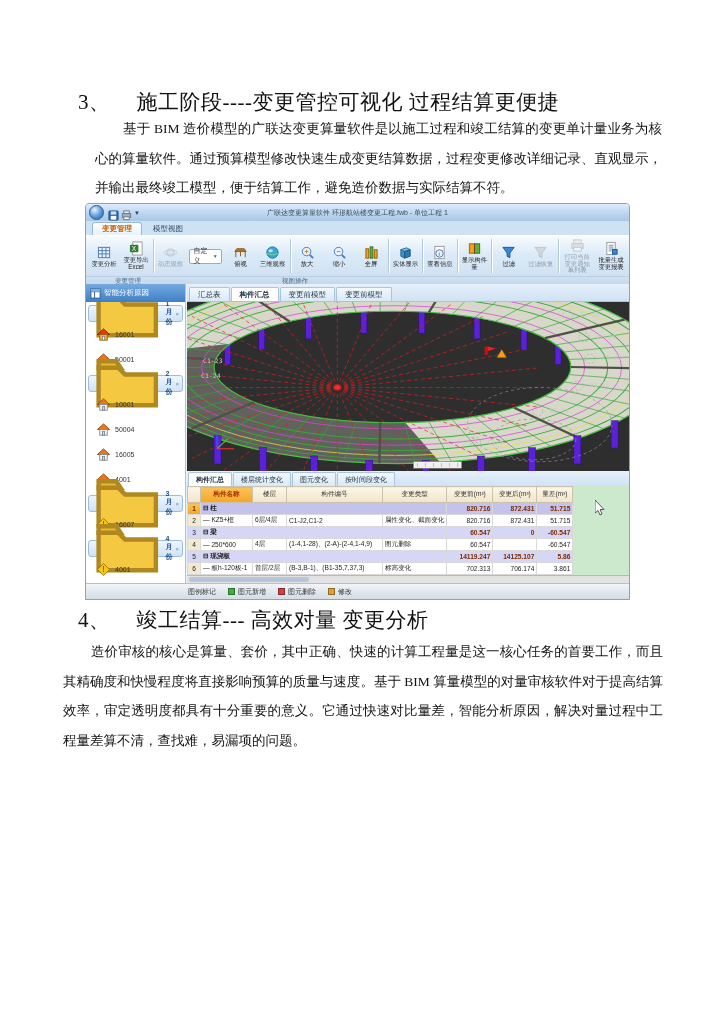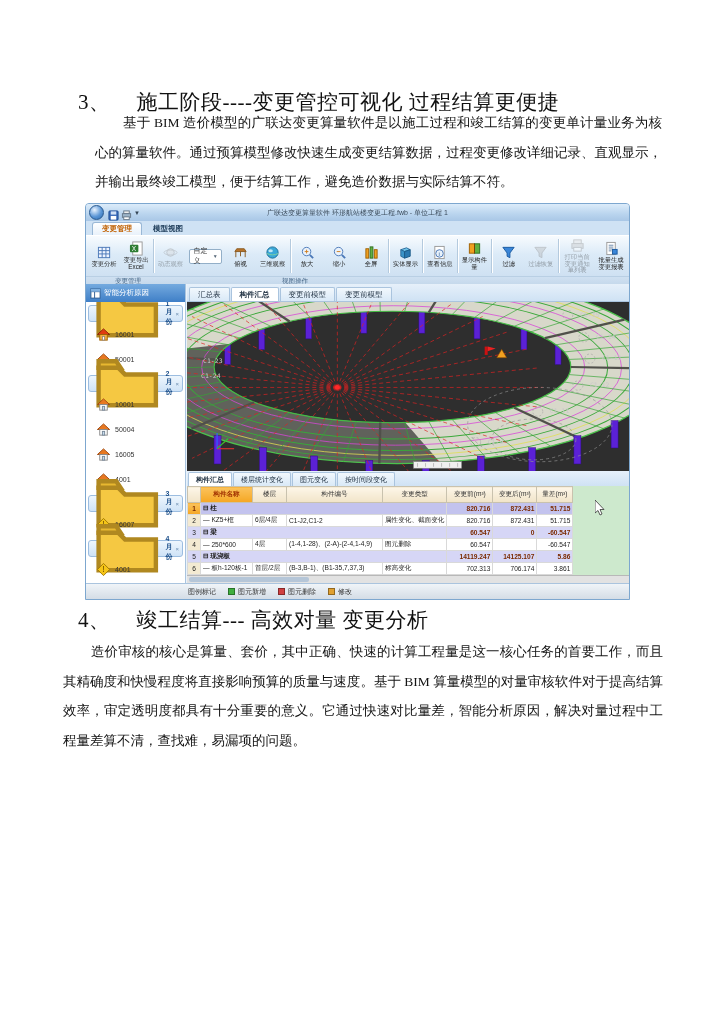--- a/index.html
+++ b/index.html
@@ -12,21 +12,21 @@
   .app{position:absolute;left:85px;top:203px;width:545px;height:397px;
        font-family:"Liberation Sans",sans-serif;background:#d6e6f5;
        border:1px solid #7da7cf;border-radius:4px 4px 0 0;box-sizing:border-box;overflow:hidden;}
   .titlebar{height:17px;background:linear-gradient(#dcecfa,#b9d4ee 60%,#a9c7e6);display:flex;align-items:center;position:relative;}
   .orb{width:15px;height:15px;border-radius:50%;margin-left:3px;background:radial-gradient(circle at 35% 30%,#eaf4ff,#5b96d6 55%,#2a6ab0);border:1px solid #2a5a90;box-sizing:border-box;}
   .qat{display:flex;align-items:center;gap:2px;margin-left:4px;}
   .qat .qicon{width:11px;height:11px;}
   .qat .caret{font-size:6px;color:#345;}
   .apptitle{position:absolute;left:0;right:0;text-align:center;font-size:7px;color:#3a4a5a;pointer-events:none;}
   .ribbontabs{height:14px;display:flex;align-items:flex-end;padding-left:6px;gap:2px;background:#cfe2f4;}
-  .rtab{font-size:7.5px;padding:1px 9px 1px;border-radius:3px 3px 0 0;color:#24425f;font-weight:bold;}
+  .rtab{font-size:7.5px;padding:1px 9px 1px;border-radius:3px 3px 0 0;color:#24425f;}
   .rtab.active{background:linear-gradient(#fff,#e8f1fa);border:1px solid #9ab8d6;border-bottom:none;color:#c06000;font-weight:bold;}
   .toolbar{height:38px;background:linear-gradient(#f7fbfe,#dcebf8 45%,#cfe1f2);border-top:1px solid #fff;
            border-bottom:1px solid #b9cfe4;display:flex;align-items:stretch;padding:1px 2px;}
   .tbtn{display:flex;flex-direction:column;align-items:center;justify-content:center;gap:1px;
         padding:0 3px;min-width:26px;font-size:6.3px;color:#222;text-align:center;line-height:1.1;}
   .tbtn.wide{max-width:62px;}
   .tbtn .ticon{width:15px;height:15px;}
   .tbtn .ticon svg{width:100%;height:100%;}
   .tbtn.disabled{opacity:.38;filter:grayscale(1);}
   .tsep{width:1px;background:#b4cade;margin:2px 1px;box-shadow:1px 0 0 #fff;}
@@ -84,21 +84,21 @@
   .leg{display:flex;align-items:center;gap:3px;}
   .legsq{width:7px;height:7px;border:1px solid rgba(0,0,0,.35);box-sizing:border-box;}
   .cursor{position:absolute;left:22px;top:14px;width:11px;height:16px;}
 </style>
 </head>
 <body>
 
 <div class="heading" style="left:78px;top:88px;">
   <span class="num">3、</span><span>施工阶段----变更管控可视化 过程结算更便捷</span>
 </div>
-<div class="para" style="left:95px;top:108px;width:567px;">基于 BIM 造价模型的广联达变更算量软件是以施工过程和竣工结算的变更单计量业务为核心的算量软件。通过预算模型修改快速生成变更结算数据，过程变更修改详细记录、直观显示，并输出最终竣工模型，便于结算工作，避免造价数据与实际结算不符。</div>
+<div class="para" style="left:95px;top:114px;width:567px;">基于 BIM 造价模型的广联达变更算量软件是以施工过程和竣工结算的变更单计量业务为核心的算量软件。通过预算模型修改快速生成变更结算数据，过程变更修改详细记录、直观显示，并输出最终竣工模型，便于结算工作，避免造价数据与实际结算不符。</div>
 
 <div class="app">
   <div class="titlebar">
     <div class="orb"></div>
     <div class="qat">
       <span class="qicon" id="qat-save"><svg viewBox="0 0 12 12">
             <rect x="1" y="1" width="10" height="10" rx="1" fill="#3a6ab8" stroke="#1a4a90"></rect>
             <rect x="3" y="1.5" width="6" height="3.5" fill="#cfe0f5"></rect>
             <rect x="3" y="6.5" width="6" height="4" fill="#fff"></rect>
           </svg></span>

